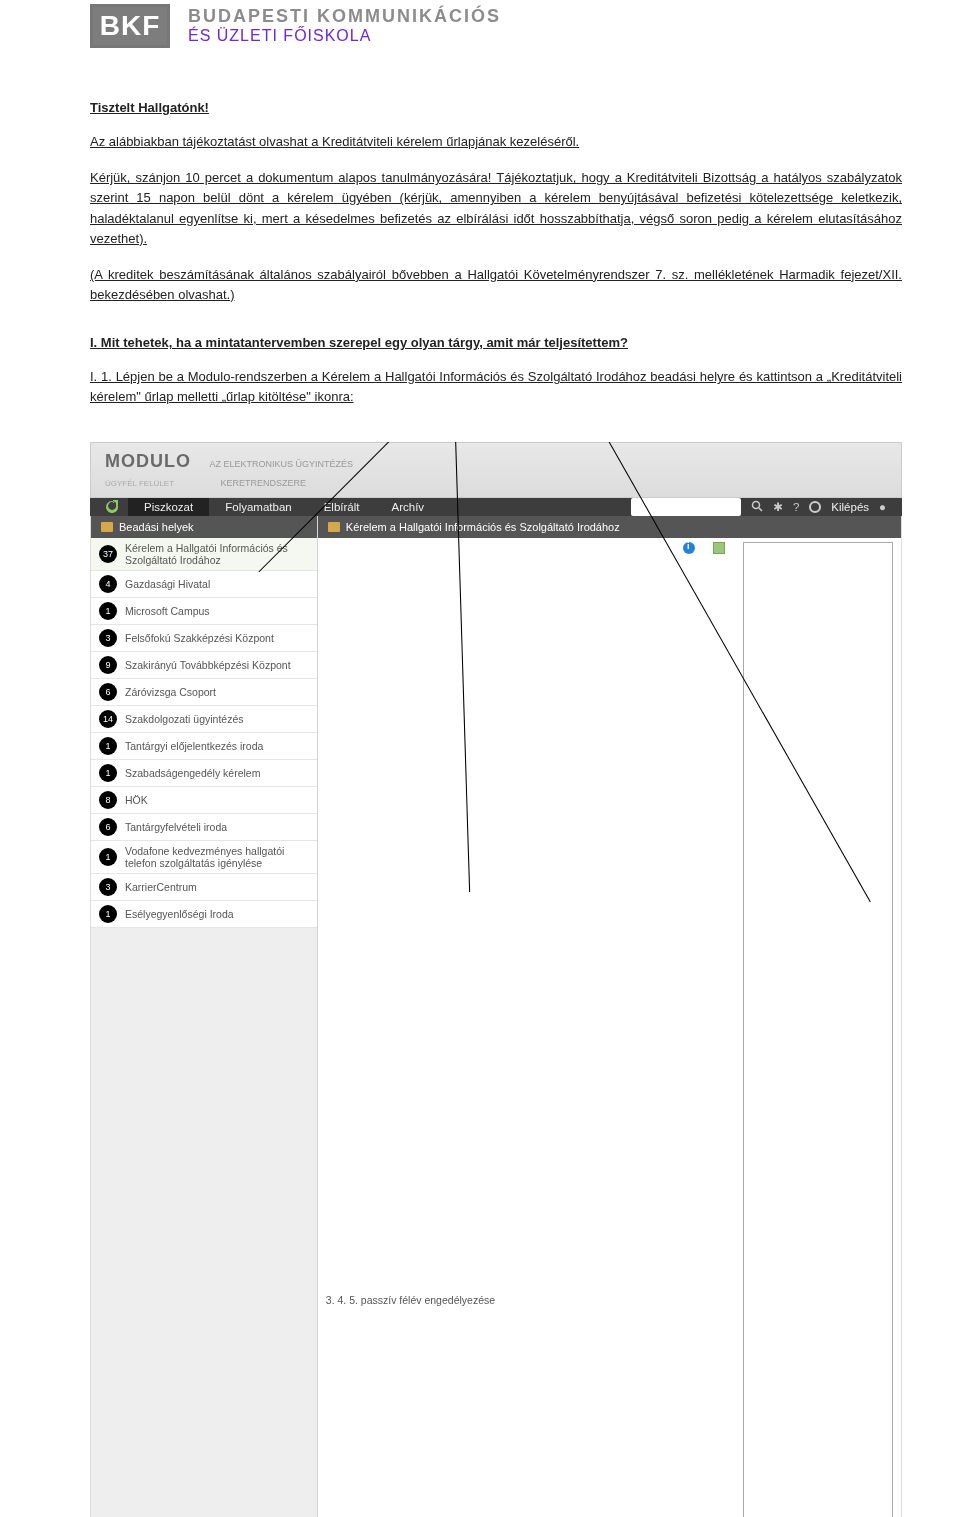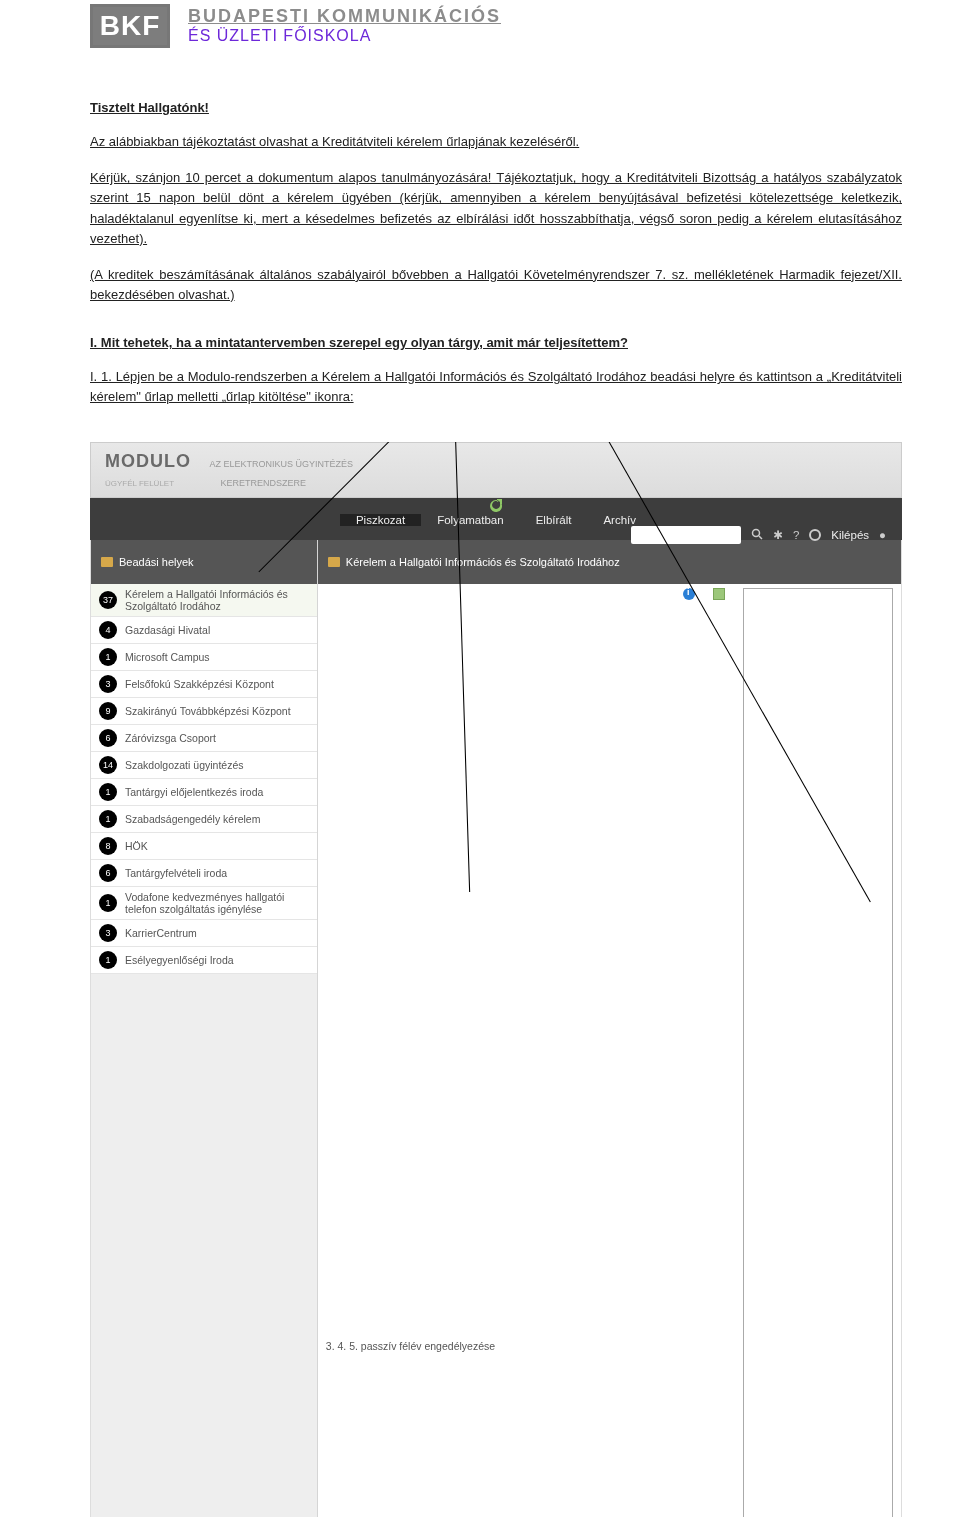--- a/index.html
+++ b/index.html
@@ -1,41 +1,41 @@
 <!DOCTYPE html>
 <html><head>
 <meta charset="utf-8">
 <style>
   * { box-sizing: border-box; margin: 0; padding: 0; }
   body { font-family: Arial, Helvetica, sans-serif; background: #fff; color: #222; width: 960px; margin: 0 auto; position: relative; }
   .page { position: relative; padding: 0 58px 40px 90px; min-height: 1517px; }
   .header { display: flex; align-items: center; gap: 18px; padding-top: 4px; }
   .logo-box { background:#7d7d7d; color:#fff; font-weight:700; font-size:28px; width:80px; height:44px; display:flex; align-items:center; justify-content:center; letter-spacing:1px; border:3px solid #777; }
   .uni { line-height:1.1; }
-  .uni .l1 { color:#8c8c8c; font-size:18px; letter-spacing:2px; font-weight:600;text-decoration:underline; }
+  .uni .l1 { color:#8c8c8c; font-size:18px; letter-spacing:2px; font-weight:600; }
   .uni .l2 { color:#6d28d9; font-size:16px; letter-spacing:1px; }
   .content { margin-top: 50px; font-size: 13px; line-height: 1.55; text-decoration: underline; }
   .content p { margin-bottom: 16px; text-align: justify; }
   .content p.h { font-weight: 700; margin-top: 28px; margin-bottom: 14px; text-align:left;}
   .app { margin-top: 34px; position:relative; }
   .app-hdr { background: linear-gradient(#e8e8e8,#dcdcdc); height:56px; border:1px solid #ccc; padding:8px 14px; }
   .app-brand { font-size:18px; color:#6a6a6a; font-weight:700; letter-spacing:1px;}
   .app-sub { font-size:9px; color:#999; }
-  .toolbar { background:#3d3d3d; height:42px; display:flex; align-items:center; color:#eee; font-size:11.5px; padding:0 6px; position:relative;flex-direction:column; }
+  .toolbar { background:#3d3d3d; height:18px; display:flex; align-items:center; color:#eee; font-size:11.5px; padding:0 6px; position:relative; }
   .tb-grp { display:flex; align-items:center; gap:0; height:100%; }
   .tb-item { padding:0 16px; height:100%; display:flex; align-items:center; cursor:pointer; }
   .tb-item.active { background:#222; }
   .tb-ico { width:16px; height:16px; display:inline-block; }
   .toolbar .right { margin-left:auto; display:flex; align-items:center; gap:10px; padding-right:10px;}
   .searchbox { width:110px; height:18px; background:#fff; border-radius:2px; }
   .columns { display:flex; background:#eee; border:1px solid #ddd; border-top:none; }
   .col { }
   .col.left { width:28%; border-right:1px solid #d5d5d5; }
   .col.right { width:72%; }
-  .col-hdr { background:#555; color:#fff; font-size:11px; padding:16px 10px; display:flex; align-items:center; gap:6px;}
+  .col-hdr { background:#555; color:#fff; font-size:11px; padding:5px 10px; display:flex; align-items:center; gap:6px;}
   .row { display:flex; align-items:center; font-size:10.5px; background:#fff; border-bottom:1px solid #e5e5e5; min-height:26px; padding:4px 8px; color:#555;}
   .row.alt { background:#f5f8f0; }
   .badge { width:18px; height:18px; border-radius:50%; background:#000000; color:#fff; font-size:9px; display:flex; align-items:center; justify-content:center; margin-right:8px; flex-shrink:0;}
   .badge.grey { background:#9e9e9e; }
   .row .txt { flex:1; line-height:1.15;}
   .icons3 { display:flex; gap:18px; margin-left:auto; }
   .mini { width:12px; height:12px; display:inline-block; }
   .mini.info { border-radius:50%; background:#2a7fd6; position:relative;}
   .mini.info::after{content:"i"; color:#fff; font-size:9px; font-weight:700; position:absolute; left:4px; top:-1px;}
   .mini.form { background:#9cc77a; border:1px solid #7aa558;}

